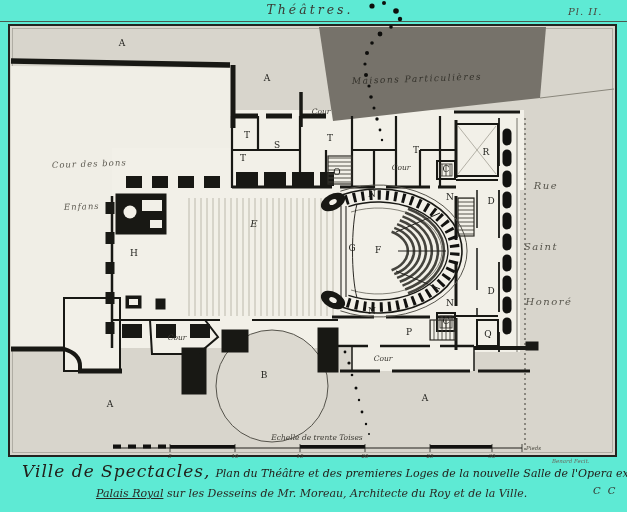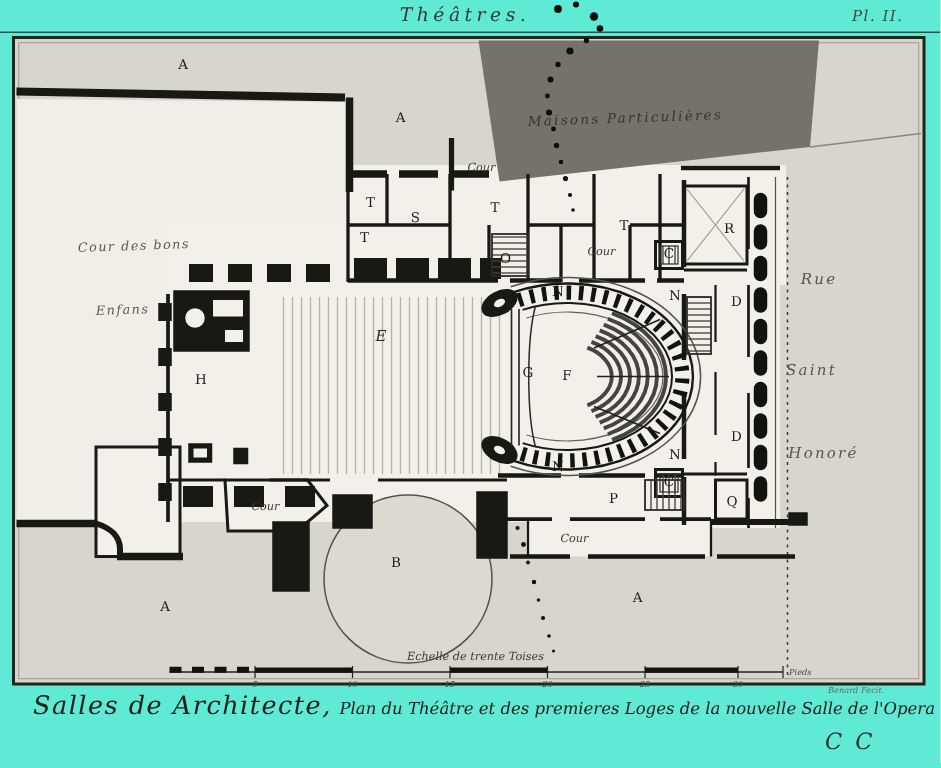--- a/index.html
+++ b/index.html
@@ -9,21 +9,21 @@
       font-style:italic;font-size:12.5px;letter-spacing:3px;color:#3a3832;}
   .plate-number{position:absolute;left:568px;top:6px;font-style:italic;font-size:10px;
       letter-spacing:1px;color:#4a483f;}
   .engraver{position:absolute;left:552px;top:458px;font-style:italic;font-size:5.5px;color:#6a675d;}
   .caption1{position:absolute;left:22px;top:461px;white-space:nowrap;color:#22201b;}
   .cap-big{font-style:italic;font-size:17px;letter-spacing:1px;}
   .cap-small{font-style:italic;font-size:11px;}
   .caption2{position:absolute;left:96px;top:487px;white-space:nowrap;
       font-style:italic;font-size:11px;color:#2a2823;}
   .cap-under{text-decoration:underline;}
-  .sig-mark{position:absolute;left:550px;top:485px;font-style:italic;font-size:15px;
+  .sig-mark{position:absolute;left:593px;top:485px;font-style:italic;font-size:10px;
       letter-spacing:2px;color:#33312b;text-align:right;}
   svg text{user-select:none;}
   .lbl-letter{font-family:"DejaVu Serif",serif;font-size:9px;fill:#1d1d19;text-anchor:middle;}
   .lbl-script{font-family:"DejaVu Serif",serif;font-style:italic;font-size:10px;fill:#2a2a24;text-anchor:middle;}
   .lbl-cour{font-family:"DejaVu Serif",serif;font-style:italic;font-size:7.5px;fill:#3a3832;text-anchor:middle;}
   .lbl-street{font-family:"DejaVu Serif",serif;font-style:italic;font-size:10px;fill:#56544b;
       letter-spacing:1.5px;text-anchor:middle;}
   .lbl-hand{font-family:"DejaVu Serif",serif;font-style:italic;font-size:8.5px;fill:#5d5a51;letter-spacing:1px;}
   .lbl-area{font-family:"DejaVu Serif",serif;font-style:italic;font-size:9px;fill:#35332c;letter-spacing:1.5px;}
   .lbl-scale{font-family:"DejaVu Serif",serif;font-style:italic;font-size:7.5px;fill:#3c3a33;text-anchor:middle;}
@@ -270,18 +270,21 @@
         <circle cx="359" cy="400" r="1.2"></circle>
         <circle cx="362" cy="412" r="1.4"></circle>
         <circle cx="366" cy="424" r="1.2"></circle>
         <circle cx="369" cy="434" r="1"></circle>
       </g>
   </svg>
 
   <div class="engraver">Benard Fecit.</div>
 
   <div class="caption1">
-    <span class="cap-big">Salles de Architecte,</span>
+    <span class="cap-big">Ville de Spectacles,</span>
     <span class="cap-small">Plan du Théâtre et des premieres Loges de la nouvelle Salle de l'Opera exécutée au</span>
   </div>
+  <div class="caption2">
+    <span class="cap-under">Palais Royal</span><span> sur les Desseins de Mr. Moreau, Architecte du Roy et de la Ville.</span>
+  </div>
   <div class="sig-mark">C C</div>
 
 </div>
 
 </body></html>

